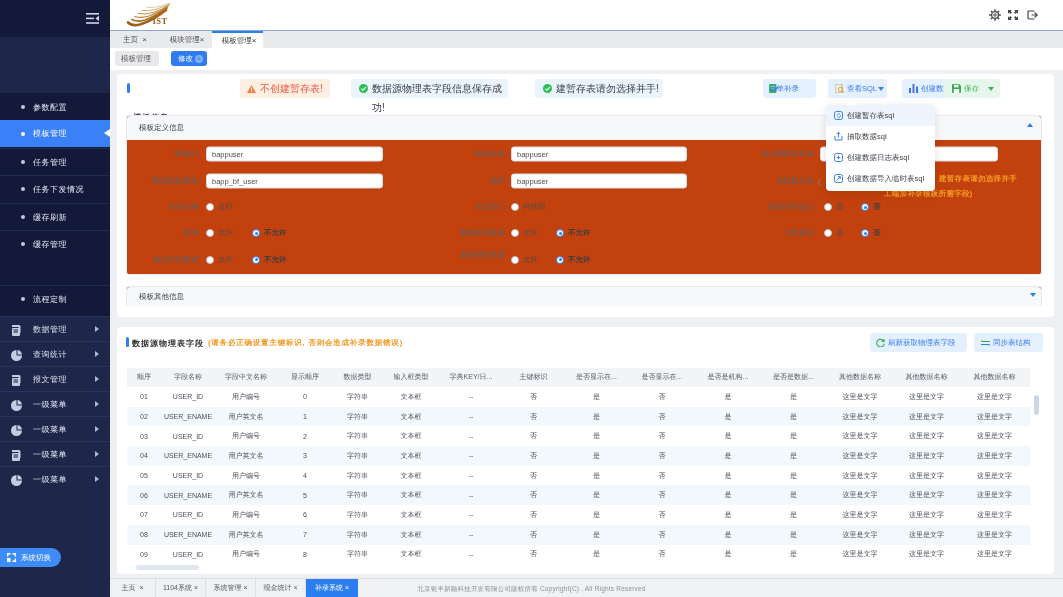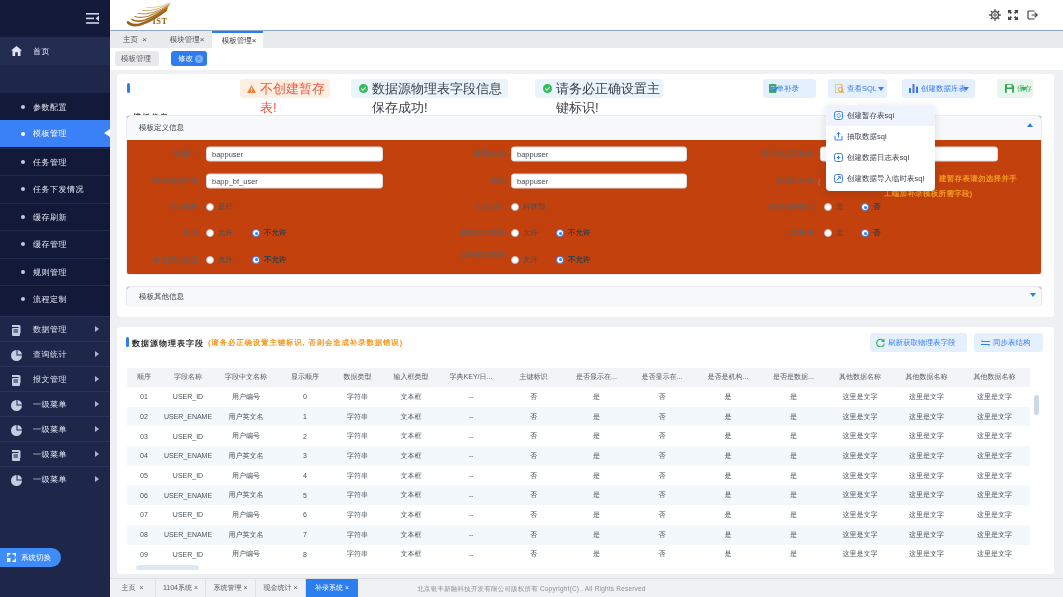--- a/index.html
+++ b/index.html
@@ -28,21 +28,21 @@
 #chiprow{position:absolute;left:110px;top:48px;width:953px;height:22px;background:#fff;}
 .chip{position:absolute;top:3px;height:15px;border-radius:3px;font-size:7.5px;line-height:15px;}
 
 #content{position:absolute;left:110px;top:70px;width:953px;height:508px;background:#eef0f4;}
 .panel{position:absolute;left:7px;width:937px;background:#fff;border-radius:4px;}
 #panel1{top:4px;height:243px;}
 #panel2{top:257px;height:247px;}
 .ptitle{font-weight:bold;font-size:8px;color:#303133;letter-spacing:1px;}
 .bluebar{position:absolute;width:3px;height:10px;background:#2a7ef0;border-radius:2px;}
 
-.alert{position:absolute;top:5px;height:19px;border-radius:3px;font-size:13px;line-height:19px;}
+.alert{position:absolute;top:5px;height:19px;border-radius:3px;font-size:10px;line-height:19px;}
 .al-warn{background:#fdf0e3;color:#f25742;}
 .al-ok{background:#eaf4fd;color:#3c4148;}
 
 .btn{position:absolute;top:5px;height:19px;border-radius:3px;font-size:7.5px;line-height:19px;background:#e5f0fe;color:#3a7ef2;text-align:center;}
 .btn-green{background:#e6f6ec;color:#3eb257;}
 
 .sub{position:absolute;left:9px;width:916px;border:1px solid #e8ebf1;border-radius:3px;background:#c2410c;}
 .subhead{height:24px;background:#f7f8fa;font-size:7.5px;color:#33373d;line-height:24px;padding-left:12px;border-radius:3px 3px 0 0;}
 
 .flabel{position:absolute;font-size:7.5px;color:#5d6167;text-align:right;transform:translateY(-50%);}
@@ -73,26 +73,20 @@
 <body>
 <div id="sidebar">
   <div id="sidetop">
     <svg width="13" height="11" style="position:absolute;left:86px;top:13px" viewBox="0 0 13 11">
       <rect x="0" y="0" width="13" height="1.6" fill="#cfd5e8"></rect>
       <rect x="0" y="4.6" width="8" height="1.6" fill="#cfd5e8"></rect>
       <path d="M13 2.6 L9.5 5.4 L13 8.2 Z" fill="#cfd5e8"></path>
       <rect x="0" y="9.2" width="13" height="1.6" fill="#cfd5e8"></rect>
     </svg>
   </div>
-  <div class="prow" style="top:37px;height:28px;background:#232d52;">
-    <svg width="11" height="10" style="position:absolute;left:11px;top:9px" viewBox="0 0 11 10">
-        <path d="M5.5 0 L11 4.5 L9.5 4.5 L9.5 10 L6.8 10 L6.8 6.2 L4.2 6.2 L4.2 10 L1.5 10 L1.5 4.5 L0 4.5 Z" fill="#dfe3f2"></path>
-      </svg>
-    <span class="txt">首页</span>
-  </div>
   <div id="submenu">
     <div class="srow" style="top:0;">
         <span class="dot"></span>
         <span class="txt">参数配置</span>
       </div>
     <div id="active-item">
         <span style="position:absolute;left:21px;top:12px;width:4px;height:4px;border-radius:50%;background:#fff;"></span>
         <span style="position:absolute;left:33px;top:50%;transform:translateY(-50%);color:#fff;font-size:8px;letter-spacing:.5px;">模板管理</span>
       </div>
     <div class="srow" style="top:54.5px;border-top:1px solid #222b50;">
@@ -103,24 +97,20 @@
         <span class="dot"></span>
         <span class="txt">任务下发情况</span>
       </div>
     <div class="srow" style="top:109.5px;border-top:1px solid #222b50;">
         <span class="dot"></span>
         <span class="txt">缓存刷新</span>
       </div>
     <div class="srow" style="top:137px;border-top:1px solid #222b50;">
         <span class="dot"></span>
         <span class="txt">缓存管理</span>
-      </div>
-    <div class="srow" style="top:164.5px;border-top:1px solid #222b50;">
-        <span class="dot"></span>
-        <span class="txt">规则管理</span>
       </div>
     <div class="srow" style="top:192px;border-top:1px solid #222b50;">
         <span class="dot"></span>
         <span class="txt">流程定制</span>
       </div>
   </div>
   <div id="active-notch"></div>
   <div class="prow psep" style="top:315.5px;">
     <svg width="11" height="11" style="position:absolute;left:11px;top:8px" viewBox="0 0 11 11">
         <path d="M1 0 H8 Q9.5 0 9.5 1.5 V8 H7.5 V2 H1 Z" fill="#c6cde2"></path>
@@ -246,21 +236,21 @@
           <circle cx="4.5" cy="4.5" r="4.5" fill="#2fbf55"></circle>
           <path d="M2.3 4.6 L3.9 6.2 L6.8 3.1" stroke="#fff" stroke-width="1.1" fill="none"></path>
         </svg>
       <span style="position:absolute;left:21px;">数据源物理表字段信息保存成功!</span>
     </div>
     <div class="alert al-ok" style="left:418px;width:128px;">
       <svg width="9" height="9" style="position:absolute;left:8px;top:5px" viewBox="0 0 9 9">
           <circle cx="4.5" cy="4.5" r="4.5" fill="#2fbf55"></circle>
           <path d="M2.3 4.6 L3.9 6.2 L6.8 3.1" stroke="#fff" stroke-width="1.1" fill="none"></path>
         </svg>
-      <span style="position:absolute;left:21px;">请务必正确设置主键标识!</span>
+      <span style="position:absolute;left:21px;">建暂存表请勿选择并手!</span>
     </div>
     <div class="btn" style="left:646px;width:53px;">
       <svg width="9" height="9" style="position:absolute;left:6px;top:5px" viewBox="0 0 9 9">
           <rect x="0" y="0" width="7.5" height="9" rx="1" fill="#3eb257"></rect>
           <path d="M2 2.5 H5.5 M2 4.5 H5.5" stroke="#fff" stroke-width="0.9"></path>
           <path d="M4.5 6.5 L8.5 2.5 L9.5 3.5 L5.5 7.5 L4.2 7.8 Z" fill="#2e7cf0"></path>
         </svg>
       <span style="position:absolute;left:6px;">表单补录</span>
     </div>
     <div class="btn" style="left:711px;width:59px;">
@@ -274,21 +264,21 @@
     </div>
     <div class="btn" style="left:785px;width:73px;">
       <svg width="9" height="9" style="position:absolute;left:7px;top:5px" viewBox="0 0 9 9">
           <rect x="0" y="4" width="2" height="5" fill="#2e7cf0"></rect>
           <rect x="3.5" y="0" width="2" height="9" fill="#5b6bd5"></rect>
           <rect x="7" y="2.5" width="2" height="6.5" fill="#2e7cf0"></rect>
         </svg>
       <span style="position:absolute;left:19px;">创建数据库表</span>
         <span class="cap" style="position:absolute;right:6px;top:8px;"></span>
     </div>
-    <div class="btn btn-green" style="left:880px;width:36px;">
+    <div class="btn btn-green" style="left:827px;width:56px;">
       <svg width="9" height="9" style="position:absolute;left:8px;top:5px" viewBox="0 0 9 9">
           <path d="M0 1 Q0 0 1 0 H7 L9 2 V8 Q9 9 8 9 H1 Q0 9 0 8 Z" fill="#2fae4e"></path>
           <rect x="2" y="0.8" width="4.5" height="2.6" fill="#fff"></rect>
           <rect x="1.8" y="5" width="5.4" height="4" fill="#fff"></rect>
         </svg>
       <span style="position:absolute;left:20px;">保存</span>
         <span class="cap g" style="position:absolute;right:6px;top:8px;"></span>
     </div>
     <div class="sub" style="top:40.5px;height:160.5px;">
       <div class="subhead">模板定义信息</div>

